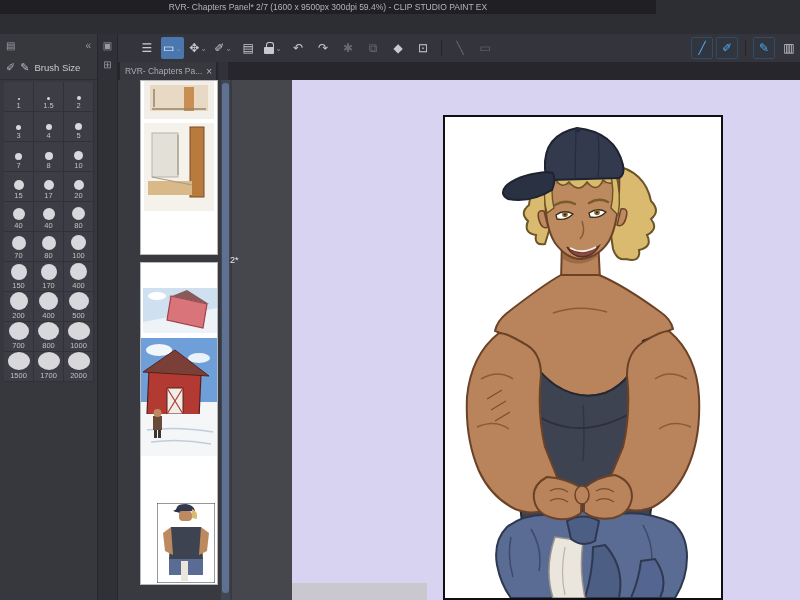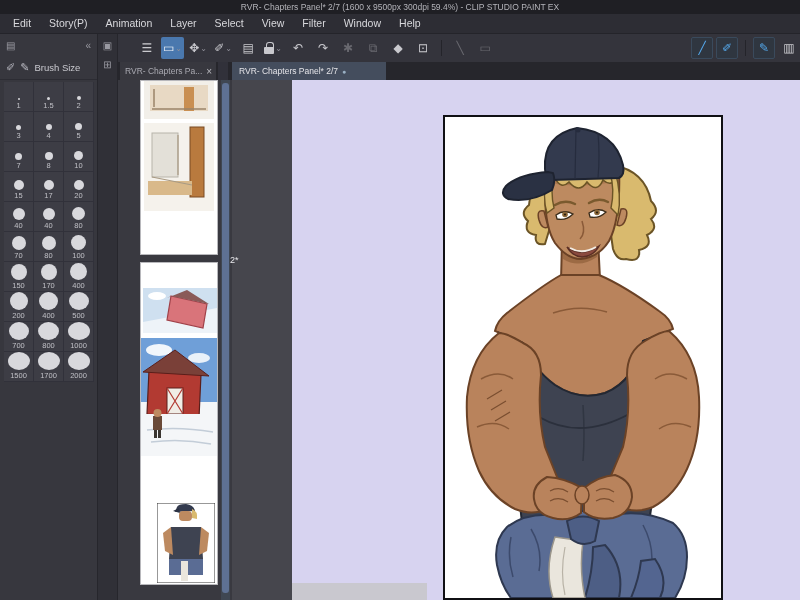--- a/index.html
+++ b/index.html
@@ -3,21 +3,21 @@
 <meta charset="utf-8">
 <style>
   * { margin:0; padding:0; box-sizing:border-box; }
   html,body { background:#222; }
   #app {
     position:relative; width:800px; height:600px; overflow:hidden;
     background:#2d2d34; font-family:"Liberation Sans", sans-serif;
     color:#d5d5da; user-select:none;
   }
   
-  #titlebar { position:absolute; left:0; top:0; width:800px; height:14px;
+  #titlebar { position:absolute; left:0; top:0; width:656px; height:14px;
     background:#1f1f24; display:flex; align-items:center; justify-content:center;
     font-size:8.5px; color:#b4b4ba; }
   
   #menubar { position:absolute; left:0; top:14px; width:800px; height:20px;
     background:#2d2d34; display:flex; align-items:center; padding-left:4px;
     border-bottom:1px solid #24242a; }
   .menu-item { padding:0 9px; font-size:10.5px; color:#d8d8dc; line-height:19px; cursor:default; }
   
   #brush-panel { position:absolute; left:0; top:34px; width:98px; height:566px;
     background:#37373e; border-right:1px solid #26262c; }
@@ -78,31 +78,20 @@
 </style>
 </head>
 <body>
 
 <div id="app">
 
   <div id="titlebar">
     <span>RVR- Chapters Panel* 2/7 (1600 x 9500px 300dpi 59.4%)  - CLIP STUDIO PAINT EX</span>
   </div>
 
-  <div id="menubar">
-      <span class="menu-item">Edit</span>
-      <span class="menu-item">Story(P)</span>
-      <span class="menu-item">Animation</span>
-      <span class="menu-item">Layer</span>
-      <span class="menu-item">Select</span>
-      <span class="menu-item">View</span>
-      <span class="menu-item">Filter</span>
-      <span class="menu-item">Window</span>
-      <span class="menu-item">Help</span>
-    </div>
 
   <div id="brush-panel">
     <div class="bp-toprow">
       <span>▤</span>
       <span>«</span>
     </div>
     <div class="bp-header">
       <span class="tool-ic">✐</span>
       <span class="tool-ic">✎</span>
       <span class="bp-title">Brush Size</span>
@@ -301,24 +290,20 @@
     </div>
 
   <div id="tabsbg"></div>
 
   <div class="pm-tab">
     <span>RVR- Chapters Pa...</span>
     <span class="close">×</span>
   </div>
   <div class="tab-sliver"></div>
 
-  <div class="doc-tab">
-    <span>RVR- Chapters Panel* 2/7</span>
-    <span class="dot">●</span>
-  </div>
 
   <div id="pm-body">
 
     <div class="page-strip" style="top:0; height:175px;">
       <div class="thumb" style="left:3px; top:0; width:70px; height:38px;">
         <svg width="70" height="38" viewBox="0 0 70 38">
           <rect width="70" height="38" fill="#f2efe9"></rect>
           <rect x="6" y="4" width="58" height="26" fill="#e8d9c4"></rect>
           <rect x="40" y="6" width="10" height="24" fill="#c98f52"></rect>
           <path d="M8 28 L62 28 M10 8 L10 26" stroke="#9a8468" stroke-width="1.5" fill="none"></path>

